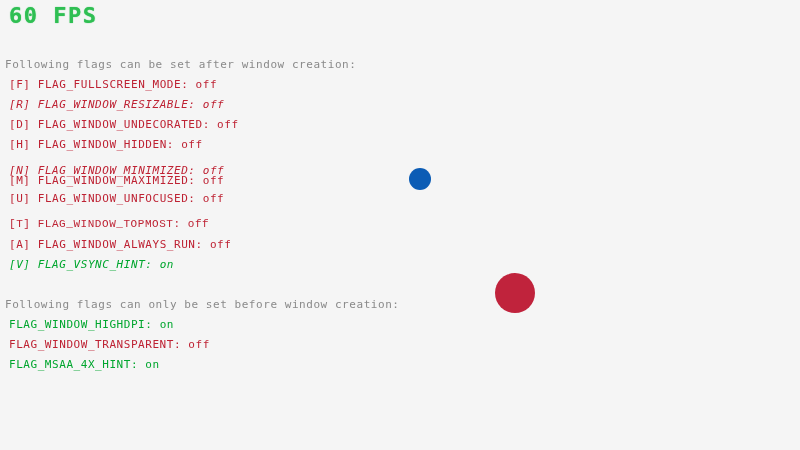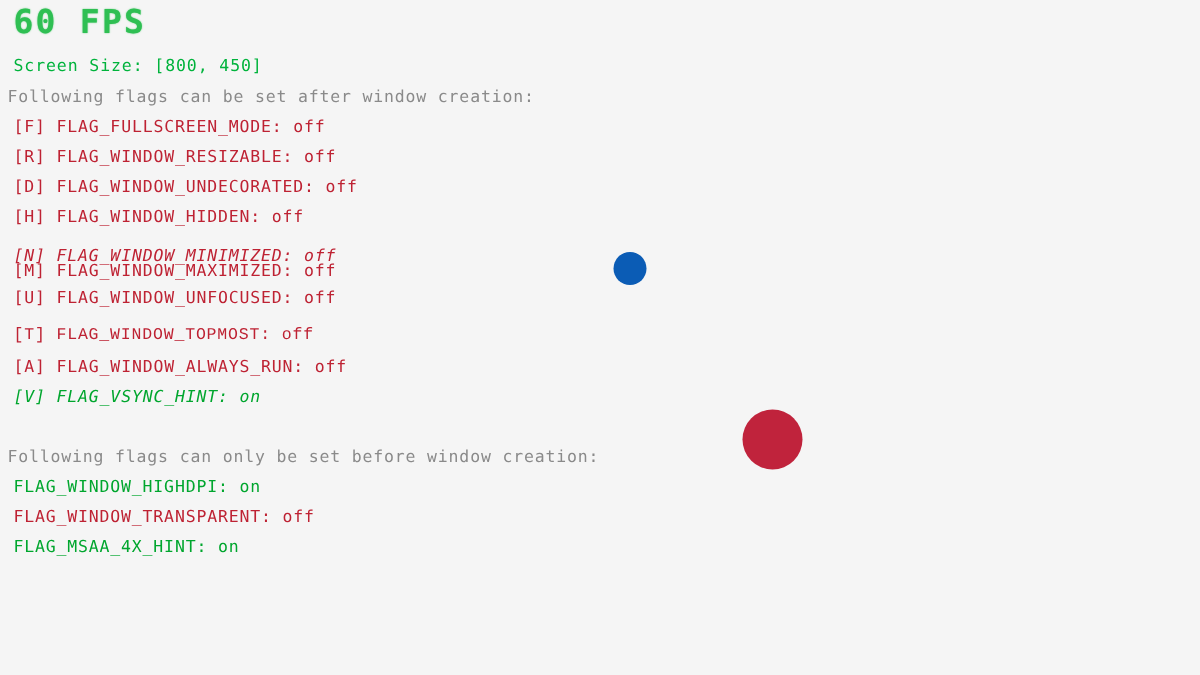--- a/index.html
+++ b/index.html
@@ -85,27 +85,26 @@
     background: #c0233c;
   }
 </style>
 </head>
 <body>
 
 <div id="screen" style="background: rgb(245, 245, 245);">
 
   <div id="fps-counter" style="color: rgb(47, 191, 83);">60 FPS</div>
 
-  <div id="screen-size" style="color: rgb(0, 179, 60);">Screen Size: [800, 450]</div>
 
   <div id="header-after" class="section-header" style="color: rgb(138, 138, 138);">Following flags can be set after window creation:</div>
 
   <div id="flags-after-list">
       <div class="flag-row off" style="top: 78px; color: rgb(190, 34, 51);"><span class="flag-key">[F]</span> <span class="flag-label">FLAG_FULLSCREEN_MODE:</span> <span class="flag-value">off</span></div>
-      <div class="flag-row off" style="top: 98px; color: rgb(190, 34, 51);"><span class="flag-key">[R]</span> <span class="flag-label">FLAG_WINDOW_RESIZABLE:</span> <span class="flag-value">off</span></div>
+      <div class="flag-row off" style="top: 98px; color: rgb(190, 34, 51); font-style: italic;"><span class="flag-key">[R]</span> <span class="flag-label">FLAG_WINDOW_RESIZABLE:</span> <span class="flag-value">off</span></div>
       <div class="flag-row off" style="top: 118px; color: rgb(190, 34, 51);"><span class="flag-key">[D]</span> <span class="flag-label">FLAG_WINDOW_UNDECORATED:</span> <span class="flag-value">off</span></div>
       <div class="flag-row off" style="top: 138px; color: rgb(190, 34, 51);"><span class="flag-key">[H]</span> <span class="flag-label">FLAG_WINDOW_HIDDEN:</span> <span class="flag-value">off</span></div>
       <div class="flag-row off" style="top: 164px; color: rgb(190, 34, 51); font-style: italic;"><span class="flag-key">[N]</span> <span class="flag-label">FLAG_WINDOW_MINIMIZED:</span> <span class="flag-value">off</span></div>
       <div class="flag-row off" style="top: 174px; color: rgb(190, 34, 51);"><span class="flag-key">[M]</span> <span class="flag-label">FLAG_WINDOW_MAXIMIZED:</span> <span class="flag-value">off</span></div>
       <div class="flag-row off" style="top: 192px; color: rgb(190, 34, 51);"><span class="flag-key">[U]</span> <span class="flag-label">FLAG_WINDOW_UNFOCUSED:</span> <span class="flag-value">off</span></div>
       <div class="flag-row off" style="top: 218px; color: rgb(190, 34, 51); font-family: Liberation Mono, monospace;"><span class="flag-key">[T]</span> <span class="flag-label">FLAG_WINDOW_TOPMOST:</span> <span class="flag-value">off</span></div>
       <div class="flag-row off" style="top: 238px; color: rgb(190, 34, 51);"><span class="flag-key">[A]</span> <span class="flag-label">FLAG_WINDOW_ALWAYS_RUN:</span> <span class="flag-value">off</span></div>
       <div class="flag-row on" style="top: 258px; color: rgb(0, 166, 46); font-style: italic;"><span class="flag-key">[V]</span> <span class="flag-label">FLAG_VSYNC_HINT:</span> <span class="flag-value">on</span></div>
     </div>
 

